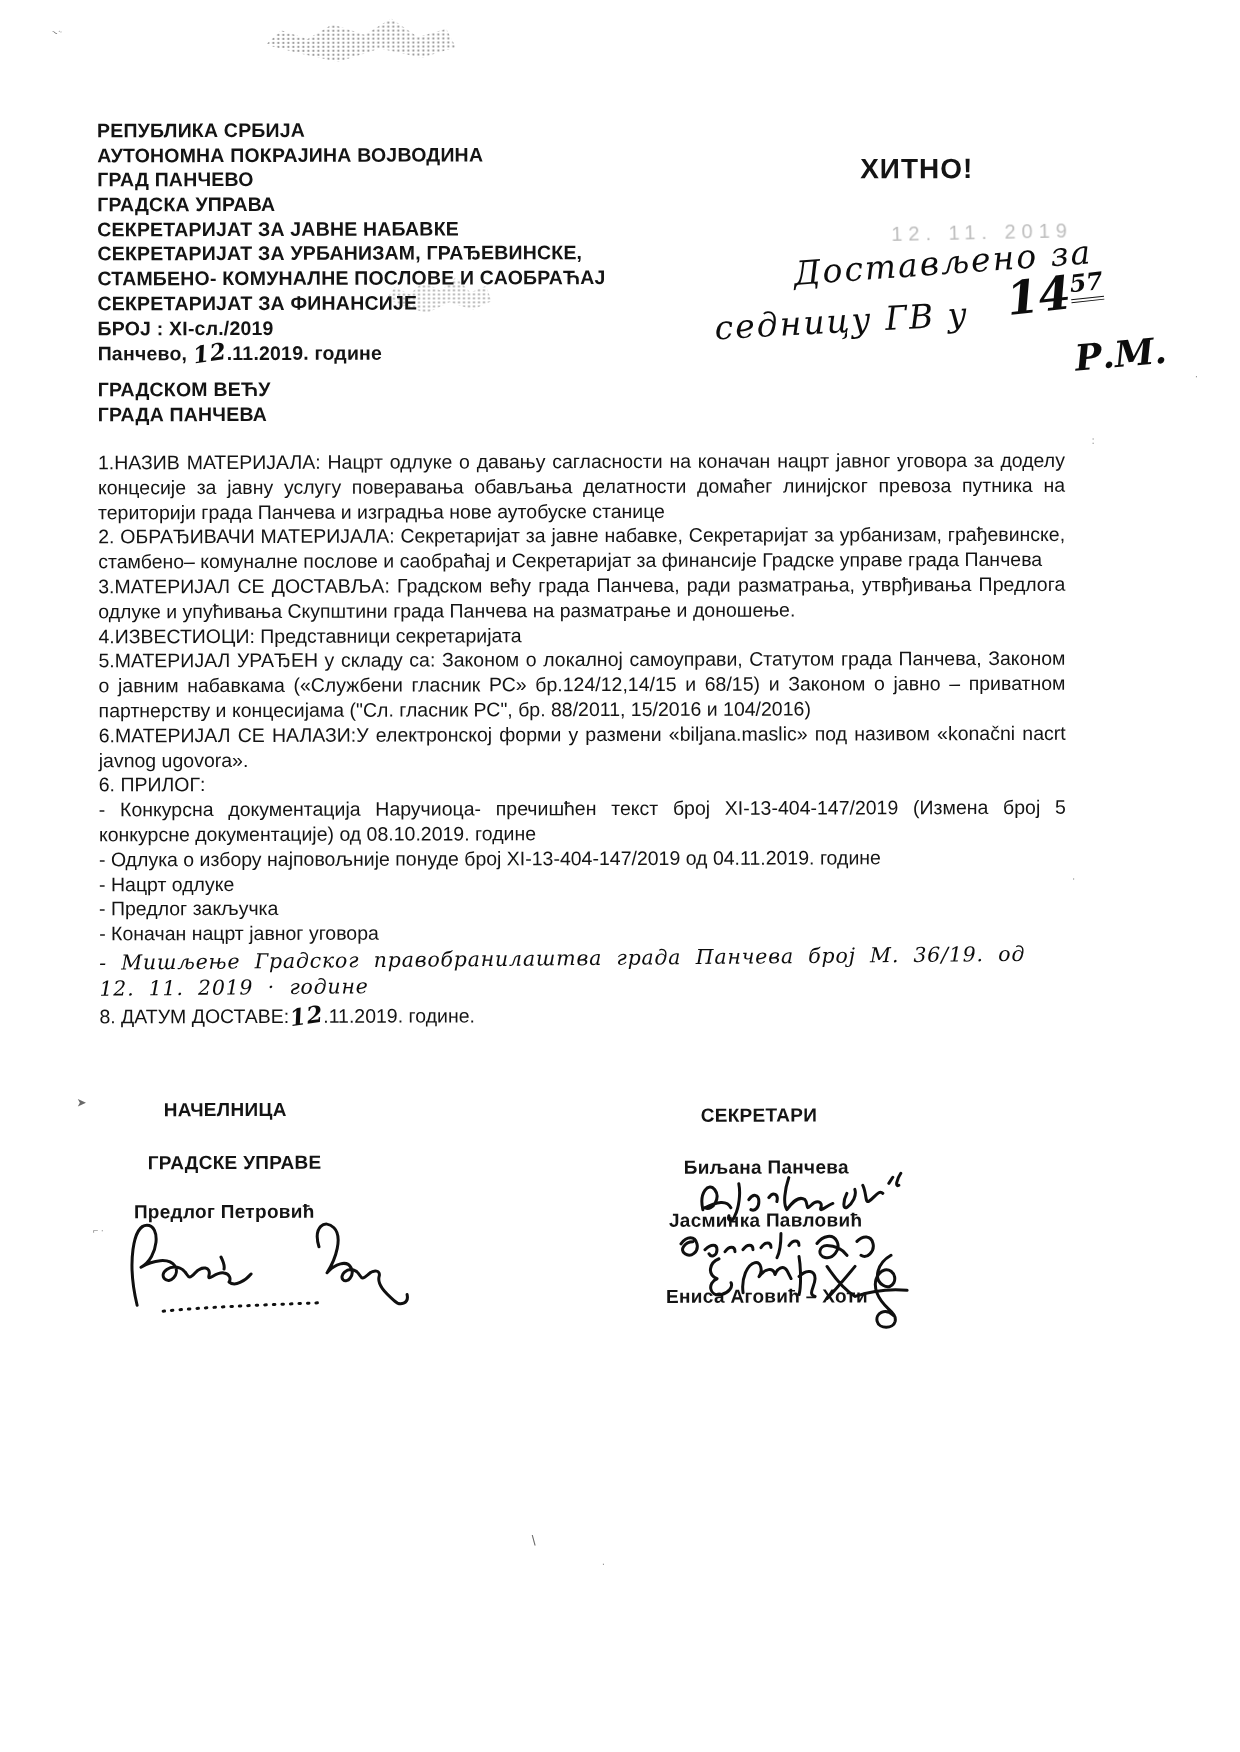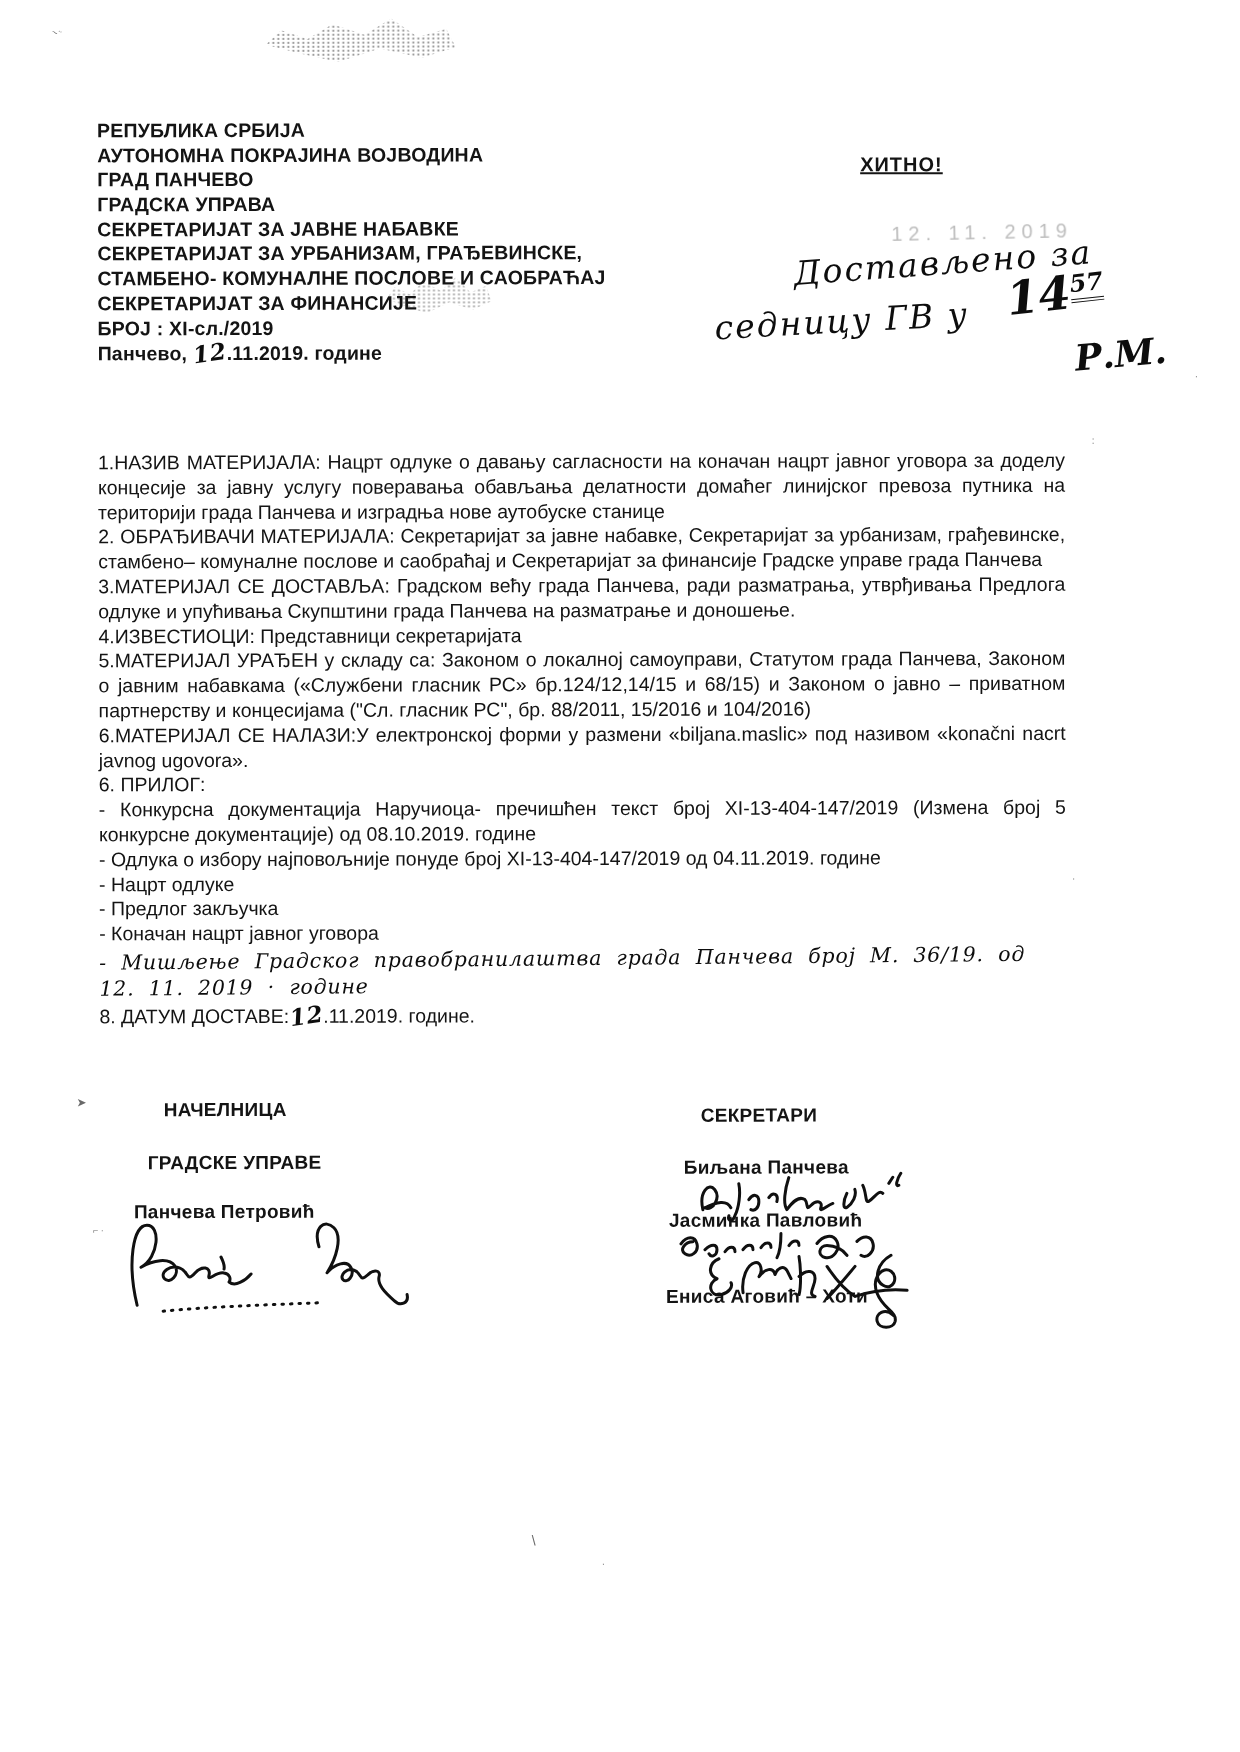--- a/index.html
+++ b/index.html
@@ -19,21 +19,21 @@
     font-size:19.5px;line-height:24.7px;font-weight:700;letter-spacing:.2px;
     white-space:nowrap;
   }
   .hdr div{height:24.7px;}
   .recipient{
     position:absolute;left:99px;top:376px;
     font-size:19.5px;line-height:25px;font-weight:700;letter-spacing:.2px;
   }
   .urgent{
     position:absolute;left:862px;top:154px;
-    font-size:20px;font-weight:700;letter-spacing:1px;text-decoration:underline;
+    font-size:28px;font-weight:700;letter-spacing:1px;
   }
   .stamp-date{
     position:absolute;left:893px;top:222px;width:190px;
     font-size:20px;letter-spacing:6px;color:#9a9a9a;opacity:.65;
     filter:blur(0.7px);transform:rotate(-1deg);
   }
   .body-text{
     position:absolute;left:99px;top:449px;width:967px;
     font-size:19.5px;line-height:24.8px;text-align:justify;
   }
@@ -102,41 +102,45 @@
       <div><span>Панчево, </span><span class="hw hand-day">12</span><span>.11.2019. године</span></div>
     </div>
 
     <div class="urgent">ХИТНО!</div>
     <div class="stamp-date">12. 11. 2019</div>
     <div class="hw note-l1">Достављено за</div>
     <div class="hw note-l2">седницу ГВ у</div>
     <div class="hw note-time"><span>14</span><sup>57</sup></div>
     <div class="hw note-initials">Р.М.</div>
 
+    <div class="recipient">
+      <div>ГРАДСКОМ ВЕЋУ</div>
+      <div>ГРАДА ПАНЧЕВА</div>
+    </div>
 
     <div class="body-text">
       <p><span class="lbl">1.НАЗИВ МАТЕРИЈАЛА:</span><span> Нацрт одлуке о давању сагласности на коначан нацрт јавног уговора за доделу концесије за јавну услугу поверавања обављања делатности домаћег линијског превоза путника на територији града Панчева и изградња нове аутобуске станице</span></p>
       <p><span class="lbl">2. ОБРАЂИВАЧИ МАТЕРИЈАЛА:</span><span> Секретаријат за јавне набавке, Секретаријат за урбанизам, грађевинске, стамбено– комуналне послове и саобраћај и Секретаријат за финансије Градске управе града Панчева</span></p>
       <p><span class="lbl">3.МАТЕРИЈАЛ СЕ ДОСТАВЉА:</span><span> Градском већу града Панчева, ради разматрања, утврђивања Предлога одлуке и упућивања Скупштини града Панчева на разматрање и доношење.</span></p>
       <p><span class="lbl">4.ИЗВЕСТИОЦИ:</span><span> Представници секретаријата</span></p>
       <p><span class="lbl">5.МАТЕРИЈАЛ УРАЂЕН у складу са:</span><span> Законом о локалној самоуправи, Статутом града Панчева, Законом о јавним набавкама («Службени гласник РС» бр.124/12,14/15 и 68/15) и Законом о јавно – приватном партнерству и концесијама ("Сл. гласник РС", бр. 88/2011, 15/2016 и 104/2016)</span></p>
       <p><span class="lbl">6.МАТЕРИЈАЛ СЕ НАЛАЗИ:</span><span>У електронској форми у размени «biljana.maslic» под називом «konačni nacrt javnog ugovora».</span></p>
       <p><span class="lbl">6. ПРИЛОГ:</span></p>
       <p>- Конкурсна документација Наручиоца- пречишћен текст број XI-13-404-147/2019 (Измена број 5 конкурсне документације) од 08.10.2019. године</p>
       <p>- Одлука о избору најповољније понуде број XI-13-404-147/2019 од 04.11.2019. године</p>
       <p>- Нацрт одлуке</p>
       <p>- Предлог закључка</p>
       <p>- Коначан нацрт јавног уговора</p>
       <p class="hw hand-item">- Мишљење Градског правобранилаштва града Панчева број М. 36/19. од 12. 11. 2019 · године</p>
       <p class="datum"><span class="lbl">8. ДАТУМ ДОСТАВЕ:</span><span class="hw hand-day">12</span><span>.11.2019. године.</span></p>
     </div>
 
     <div class="sig-title" style="left:163px;top:1098px;">НАЧЕЛНИЦА</div>
     <div class="sig-title" style="left:147px;top:1151px;">ГРАДСКЕ УПРАВЕ</div>
-    <div class="sig-title" style="left:133px;top:1200px;">Панчева Петровић</div>
+    <div class="sig-title" style="left:133px;top:1200px;">Предлог Петровић</div>
 
     <svg class="sig-svg" style="left:122px;top:1212px;" width="330" height="105" viewBox="0 0 330 105">
       <path d="M14,92 C4,50 10,12 24,12 C38,12 36,44 18,54 C30,47 46,44 52,53 C57,61 47,72 41,65 C37,59 47,51 57,55 C66,58 63,70 72,60 C79,52 88,54 86,62 C84,70 93,58 101,60 C107,61 108,66 106,69 M98,44 C100,48 102,52 101,56 M106,69 C112,74 122,68 128,61"></path>
       <path d="M196,34 C190,14 202,6 211,15 C220,24 213,46 204,60 C212,51 224,47 228,55 C232,63 224,71 220,67 C216,63 224,54 232,58 C239,61 236,70 245,62 C251,56 258,58 256,64 C254,72 262,80 271,88 C277,94 286,91 284,82"></path>
       <path d="M40,98 C80,94 140,92 196,90" stroke-dasharray="1.5,7" stroke-width="2"></path>
     </svg>
 
     <div class="sig-title" style="left:700px;top:1105px;">СЕКРЕТАРИ</div>
     <div class="sig-title" style="left:683px;top:1157px;">Биљана Панчева</div>
     <div class="sig-title" style="left:668px;top:1210px;">Јасминка Павловић</div>

